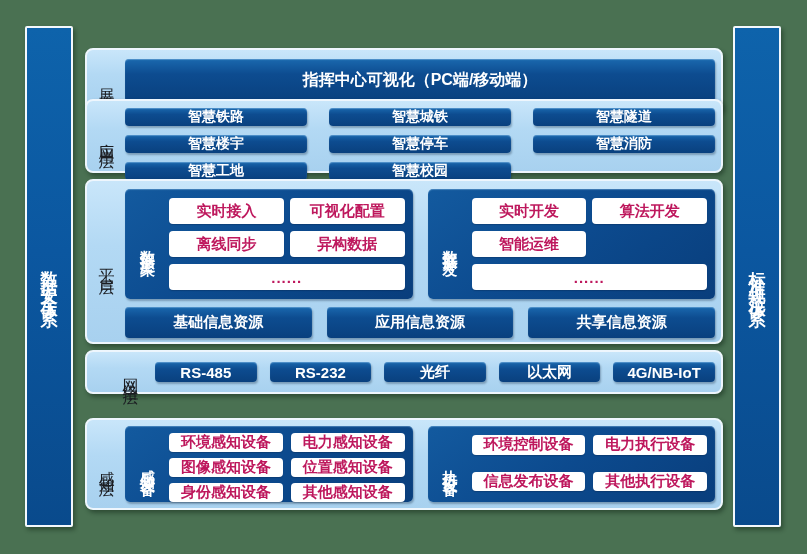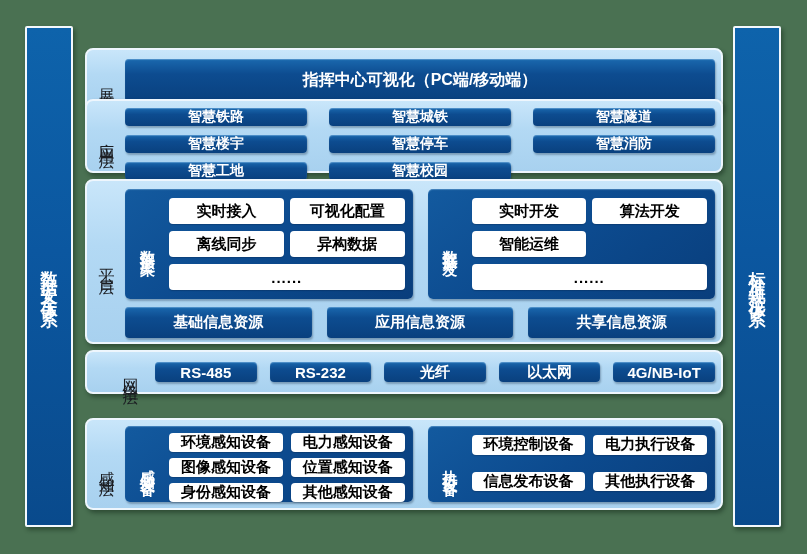--- a/index.html
+++ b/index.html
@@ -74,21 +74,21 @@
     flex:0 0 44px; display:flex; align-items:center; justify-content:center;
     color:#ffffff; font-size:15px; font-weight:bold; letter-spacing:4px; text-indent:4px;
   }
   .group-grid {
     flex:1; min-width:0; display:grid; grid-template-columns:1fr 1fr;
     grid-template-rows:1fr 1fr 1fr; gap:7px 6px; padding:9px 8px 9px 0;
   }
   .whitebox {
     background:#ffffff; border-radius:4px;
     display:flex; align-items:center; justify-content:center;
-    color:#000000; font-size:15px; font-weight:600; text-align:center;
+    color:#be185d; font-size:15px; font-weight:600; text-align:center;
     box-shadow:0 1px 1px rgba(8,25,50,.25);
   }
   .wide { grid-column:1/-1; letter-spacing:1px; }
   .pf-resources {
     display:grid; grid-template-columns:repeat(3,1fr); gap:15px;
     height:31px; flex:0 0 31px; margin-top:8px;
   }
   .resource-item { font-size:15px; }
   
   .pc4 {

